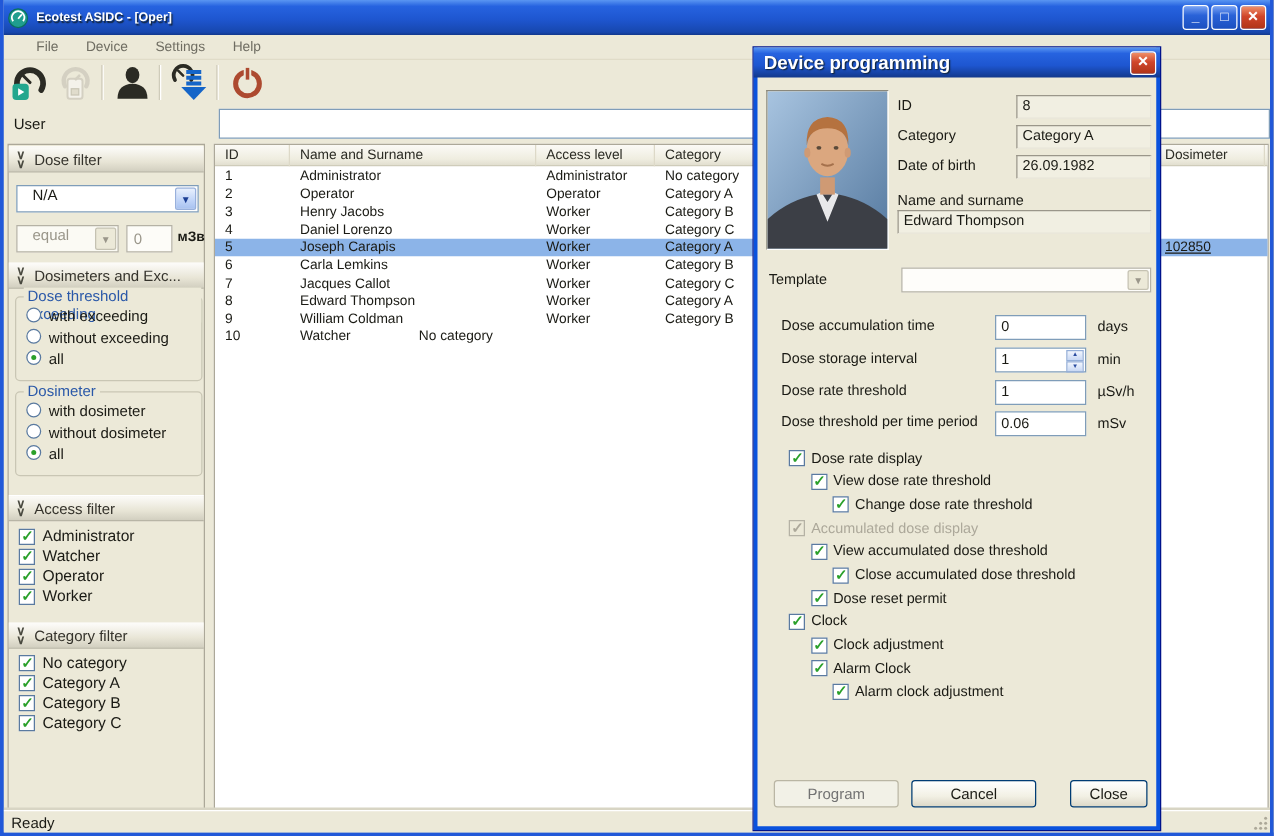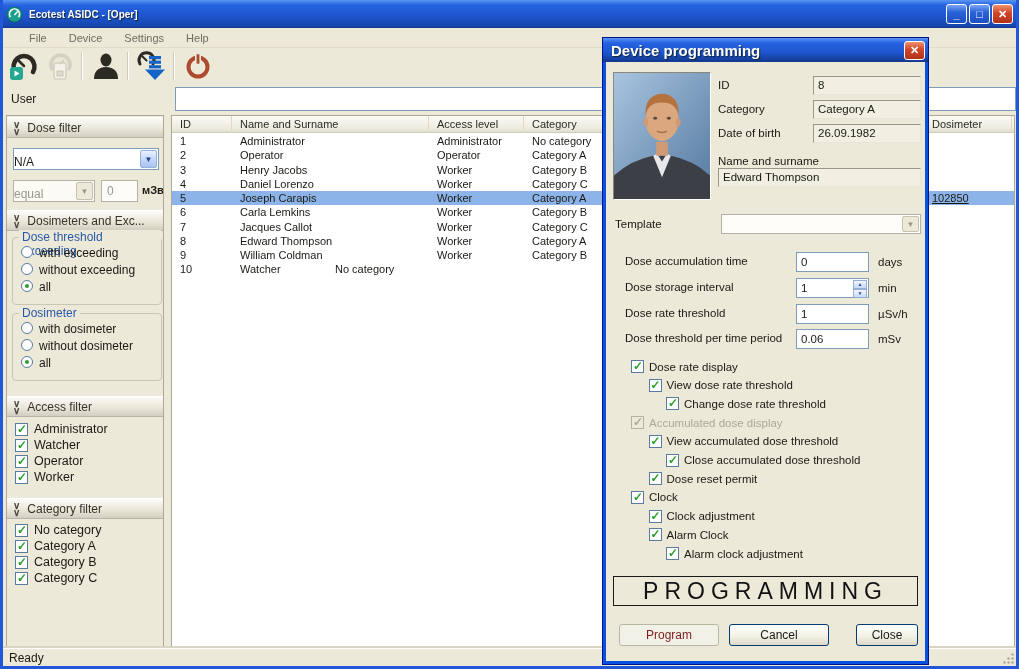--- a/index.html
+++ b/index.html
@@ -40,21 +40,21 @@
     border:1px solid #7f9db9; background:#fff; font:12px "Liberation Sans",sans-serif; padding:0 4px; }
   
   .sidebar { position:absolute; left:3px; top:115px; width:158px; height:533px;
     background:#ece9d8; border:1px solid #aca899; }
   .hdrbar { position:absolute; left:0; width:156px; height:21px;
     background:linear-gradient(180deg,#fcfbf8,#e8e5d6 60%,#d2cfc0);
     border-top:1px solid #fff; border-bottom:1px solid #b8b5a6;
     display:flex; align-items:center; gap:8px; padding-left:6px; font-size:12px; color:#35332c; }
   .chev { color:#4a4a40; font-size:10px; line-height:7px; font-weight:bold; letter-spacing:-1px; }
   .combo { position:absolute; height:22px; border:1px solid #7f9db9; background:#fff;
-    font-size:12px; display:flex; align-items:flex-end; padding-left:0; }
+    font-size:12px; display:flex; align-items:flex-start; padding-left:12px; }
   .combo .arrowbtn { position:absolute; right:1px; top:1px; bottom:1px; width:17px;
     background:linear-gradient(180deg,#e8f0fd,#c0d4f8 60%,#a8c2f0);
     border:1px solid #98b0dc; border-radius:2px; display:flex; align-items:center; justify-content:center;
     color:#1c3f94; font-size:8px; }
   .combo.disabled { border-color:#b5b2a5; background:#fbfaf4; color:#9a968a; }
   .combo.disabled .arrowbtn { background:#ece9d8; border-color:#c5c2b2; color:#9a968a; }
   .numbox { position:absolute; height:22px; border:1px solid #b5b2a5; background:#fdfcf8;
     color:#9a968a; font-size:12px; display:flex; align-items:center; padding-left:5px; }
   .groupbox { position:absolute; left:5px; width:150px; border:1px solid #c9c6b4; border-radius:4px; }
   .grouptitle { position:absolute; top:-8px; left:6px; background:#ece9d8; padding:0 3px;
@@ -107,21 +107,21 @@
   .spin div { flex:1; background:linear-gradient(180deg,#f2f6fe,#c8d8f4); border:1px solid #94aed8;
     font-size:5px; color:#2a4ca0; text-align:center; line-height:7px; }
   .treerow { position:absolute; display:flex; align-items:center; gap:5px; font-size:11.5px; }
   .treerow.dis { color:#aca89a; }
   .banner { position:absolute; left:7px; top:514px; width:305px; height:30px; border:1px solid #1a1a1a;
     display:flex; align-items:center; justify-content:center;
     font-size:23px; letter-spacing:6px; color:#111; }
   .btn { position:absolute; height:22px; border:1px solid #003c74; border-radius:3px;
     background:linear-gradient(180deg,#fff,#f2f0e4 60%,#dcd8c8);
     font:12px "Liberation Sans",sans-serif; text-align:center; line-height:20px; }
-  .btn.dis { border-color:#bab6a4; background:#f2f1e7; color:#7f1d1d; }
+  .btn.dis { border-color:#bab6a4; background:#f2f1e7; color:#737373; }
 </style>
 </head>
 <body>
 
 <div id="app">
 
   <div class="titlebar">
     <svg class="appicon" viewBox="0 0 17 17">
       <circle cx="8.5" cy="8.5" r="7.5" fill="#1f9e8e" stroke="#0b6e5e"></circle>
       <path d="M4.5,11 A5,5 0 1 1 12.5,11" fill="none" stroke="#fff" stroke-width="1.6"></path>
@@ -492,21 +492,20 @@
           <div class="treerow" style="left: 42.5px; top: 466.3px;">
             <div class="cb on"></div>
             <div>Alarm Clock</div>
           </div>
           <div class="treerow" style="left: 60px; top: 485px;">
             <div class="cb on"></div>
             <div>Alarm clock adjustment</div>
           </div>
         </div>
 
-      <div class="banner">PROGRAMMING</div>
       <div id="dlg-buttons">
           <div class="btn dis" style="left: 13px; top: 562px; width: 100px; position: absolute;">Program</div>
           <div class="btn" style="left: 123px; top: 562px; width: 100px; position: absolute;">Cancel</div>
           <div class="btn" style="left: 250px; top: 562px; width: 62px; position: absolute;">Close</div>
         </div>
     </div>
   </div>
 
 </div>
 

